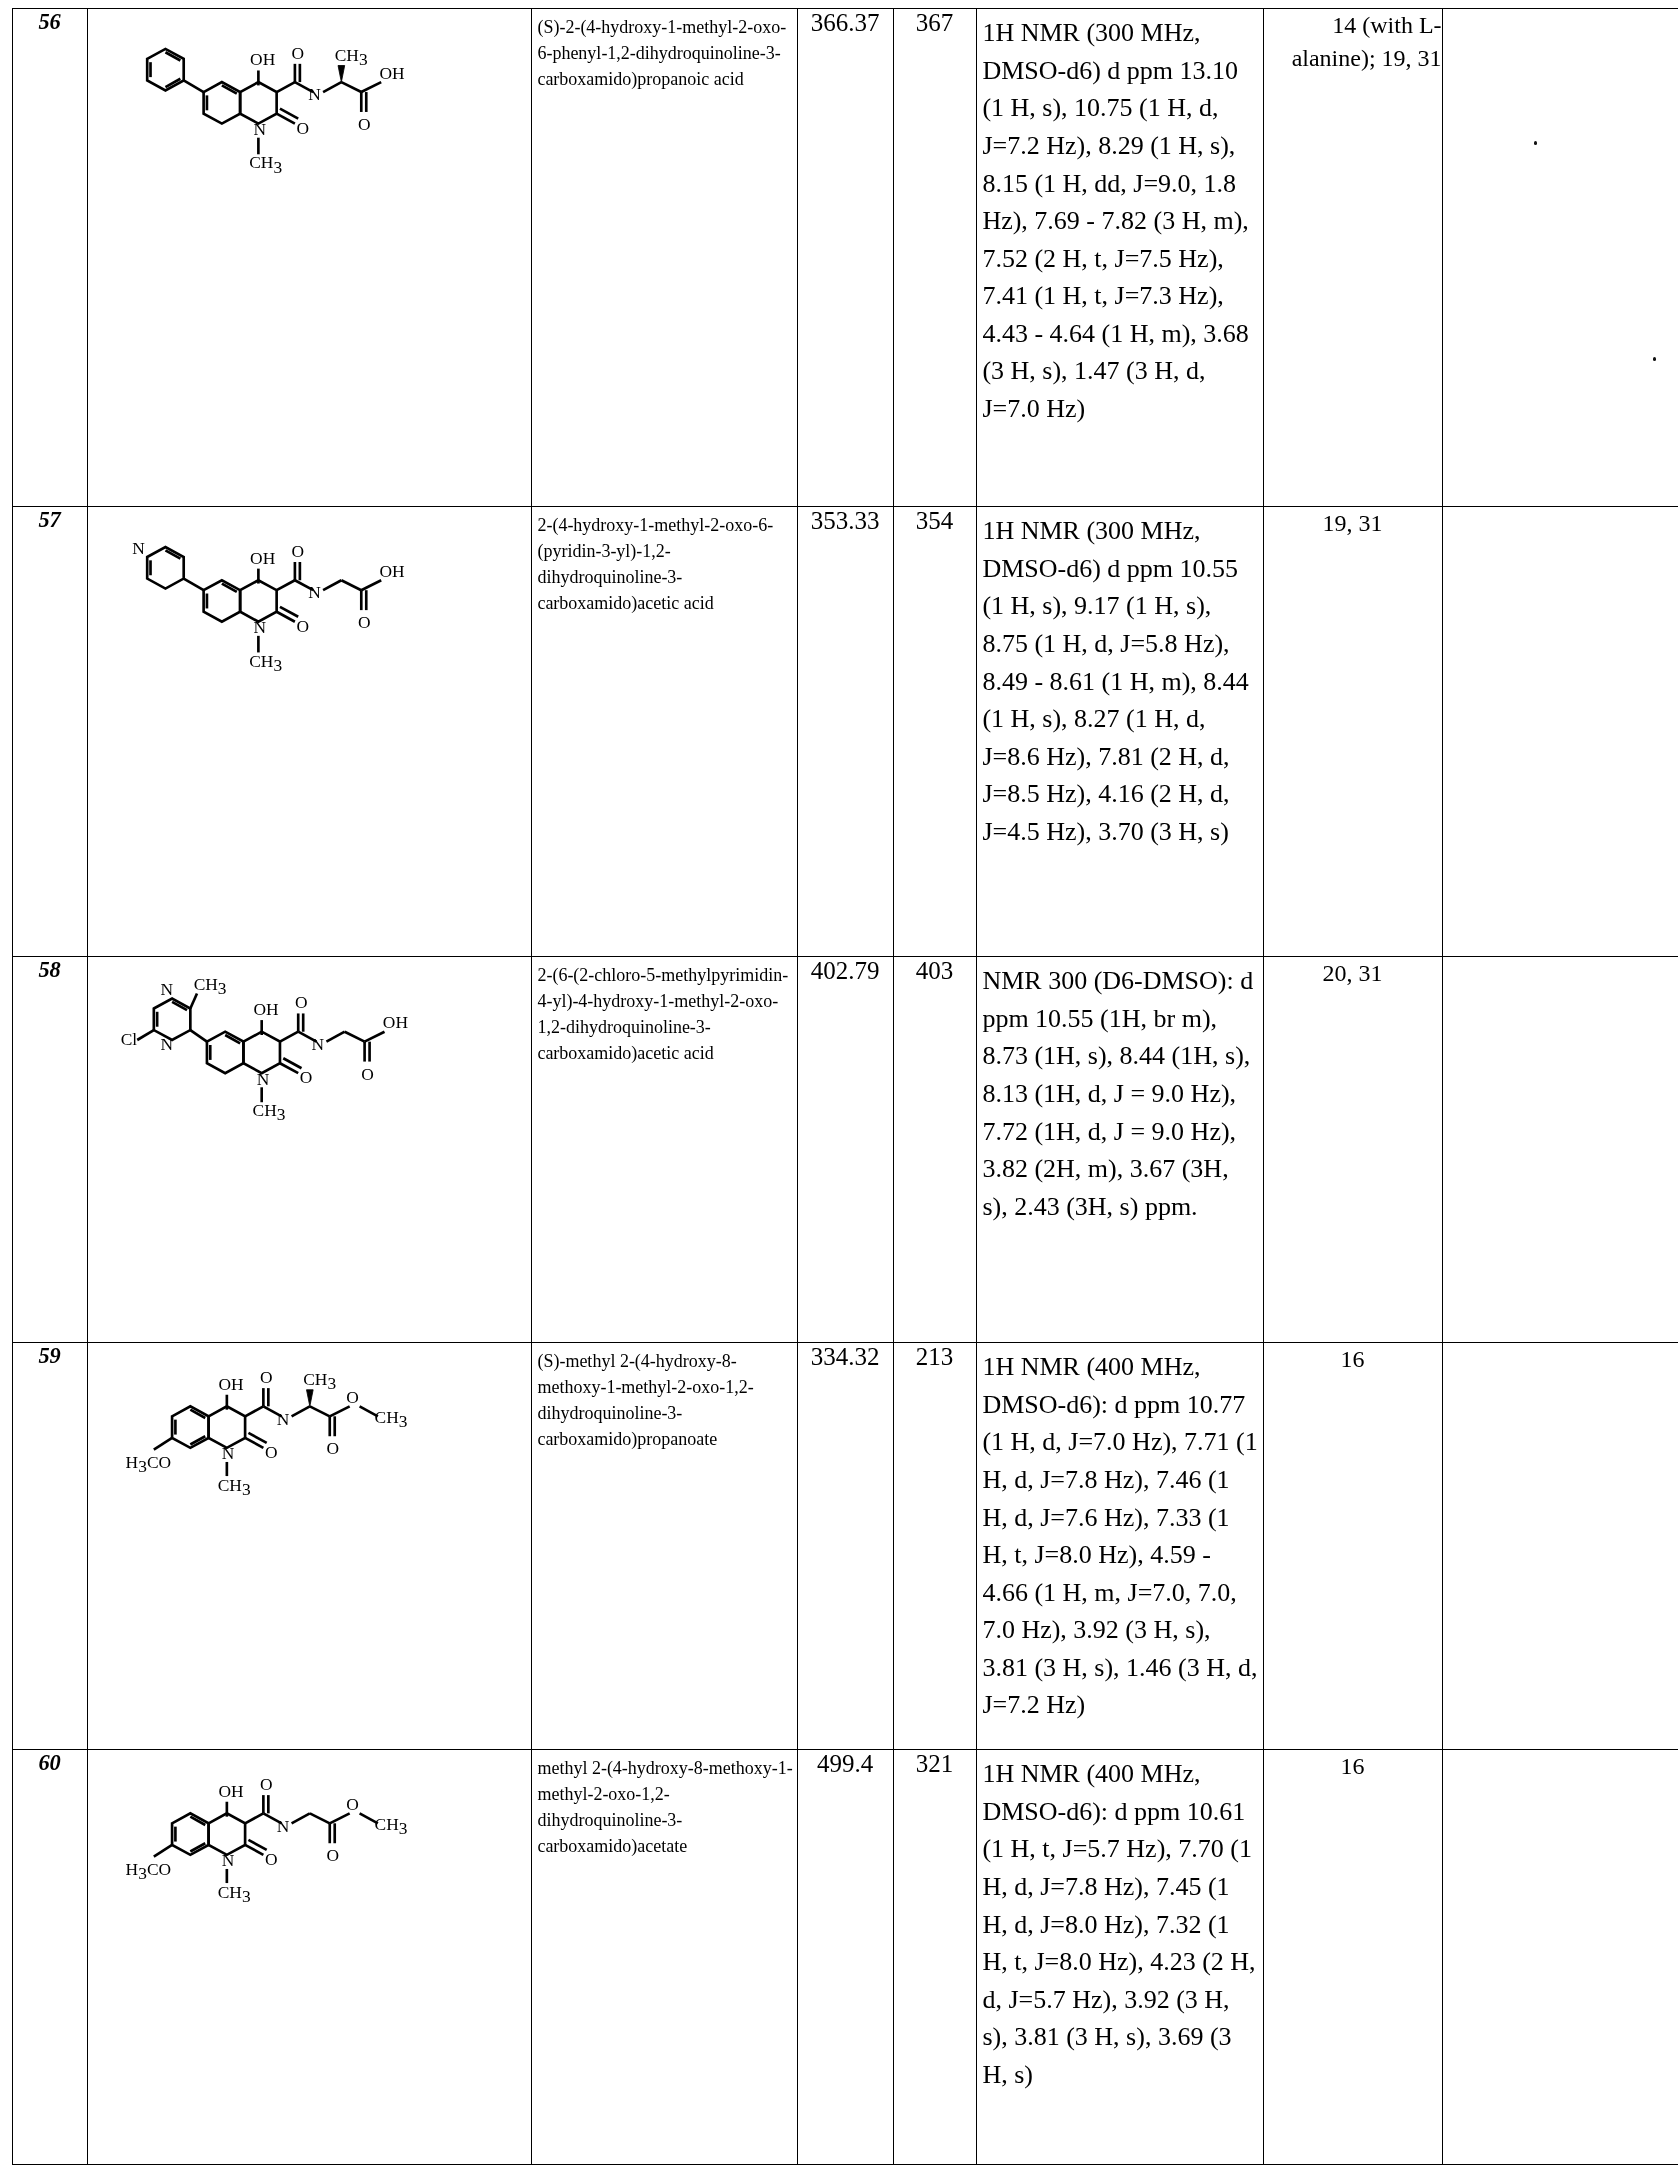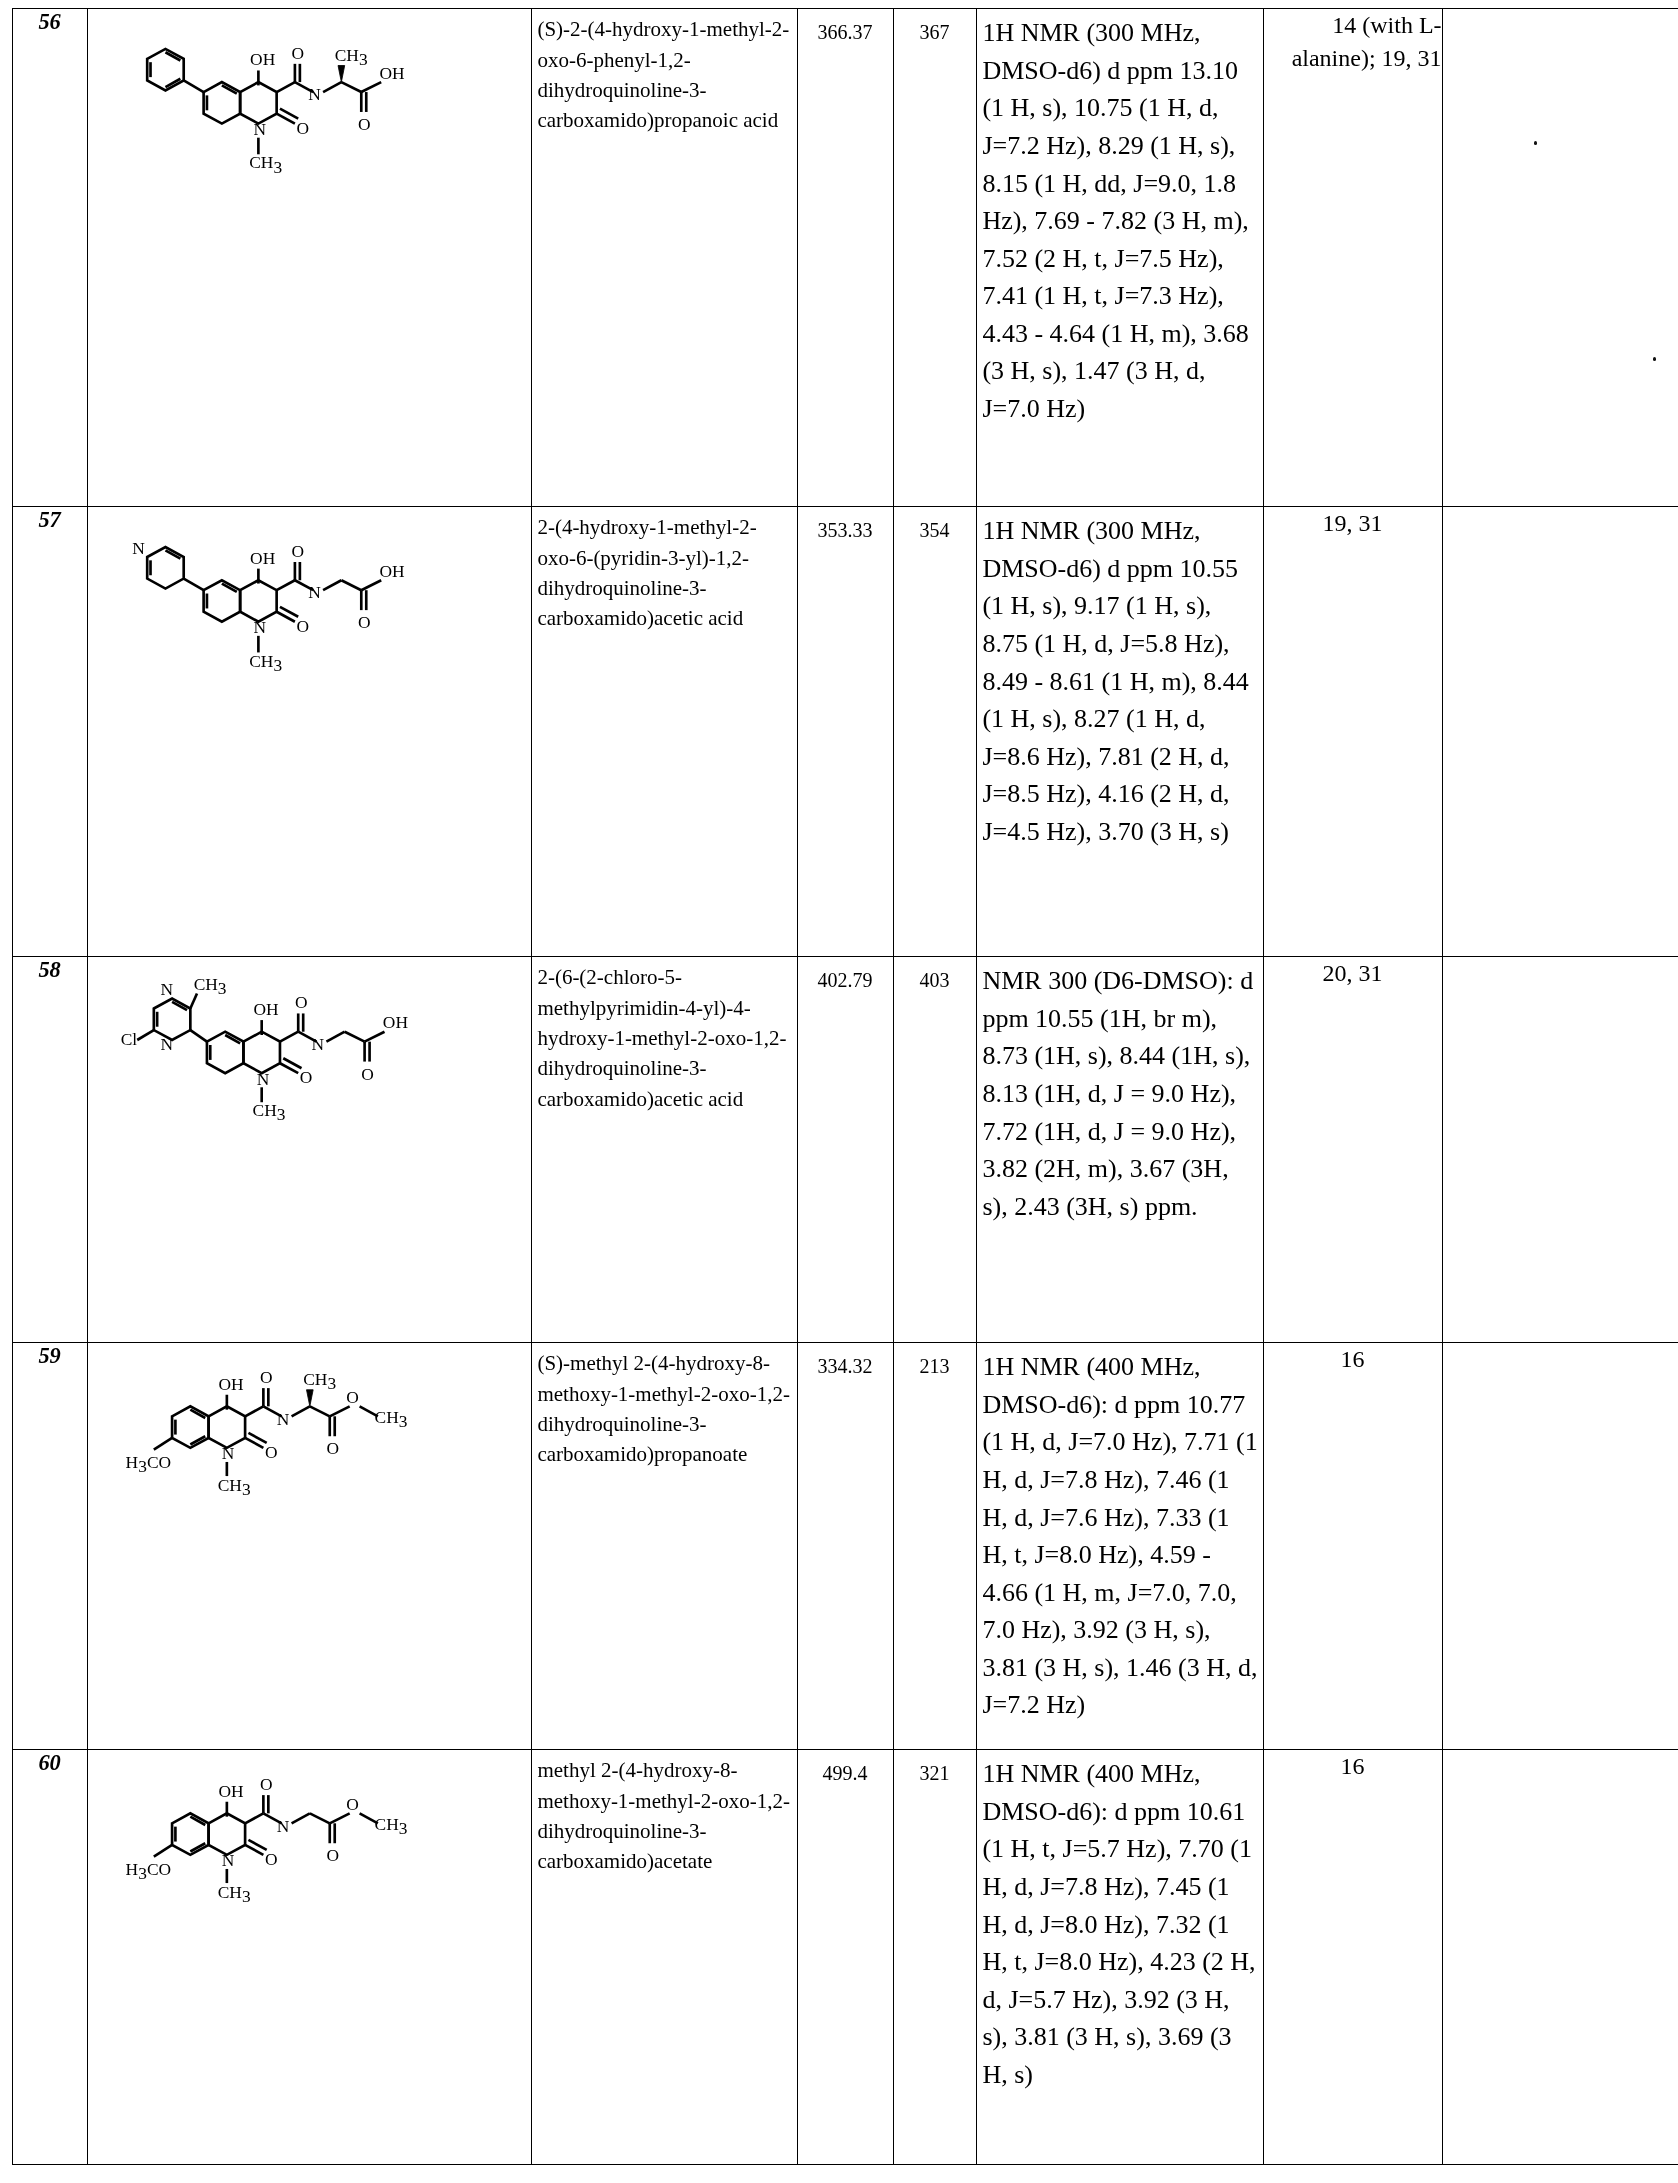--- a/index.html
+++ b/index.html
@@ -46,41 +46,40 @@
     font-weight: bold;
     font-size: 22.4px;
     text-align: left;
     display: flex;
     align-items: center;
     justify-content: center;
     height: 100%;
     font-style: italic;
   }
   .name-cell {
-    font-size: 21px;
+    font-size: 18px;
     line-height: 1.445;
     padding: 5px 3.3px 3.3px 5.8px;
     word-break: break-word;
   }
   .nmr-cell {
     font-size: 26px;
     line-height: 1.445;
     padding: 5px 3.3px 3.3px 5.8px;
     word-break: break-word;
   }
   .mw-cell, .ms-cell {
-    font-size: 20px;
+    font-size: 25px;
     text-align: center;
     display: flex;
     align-items: flex-end;
     justify-content: center;
     height: 100%;
     box-sizing: border-box;
     padding-bottom: 5px;
-    margin-top: 12px;
   }
   .ref-cell {
     font-size: 24px;
     line-height: 1.38;
     text-align: right;
     display: flex;
     align-items: center;
     justify-content: center;
     height: 100%;
     box-sizing: border-box;

